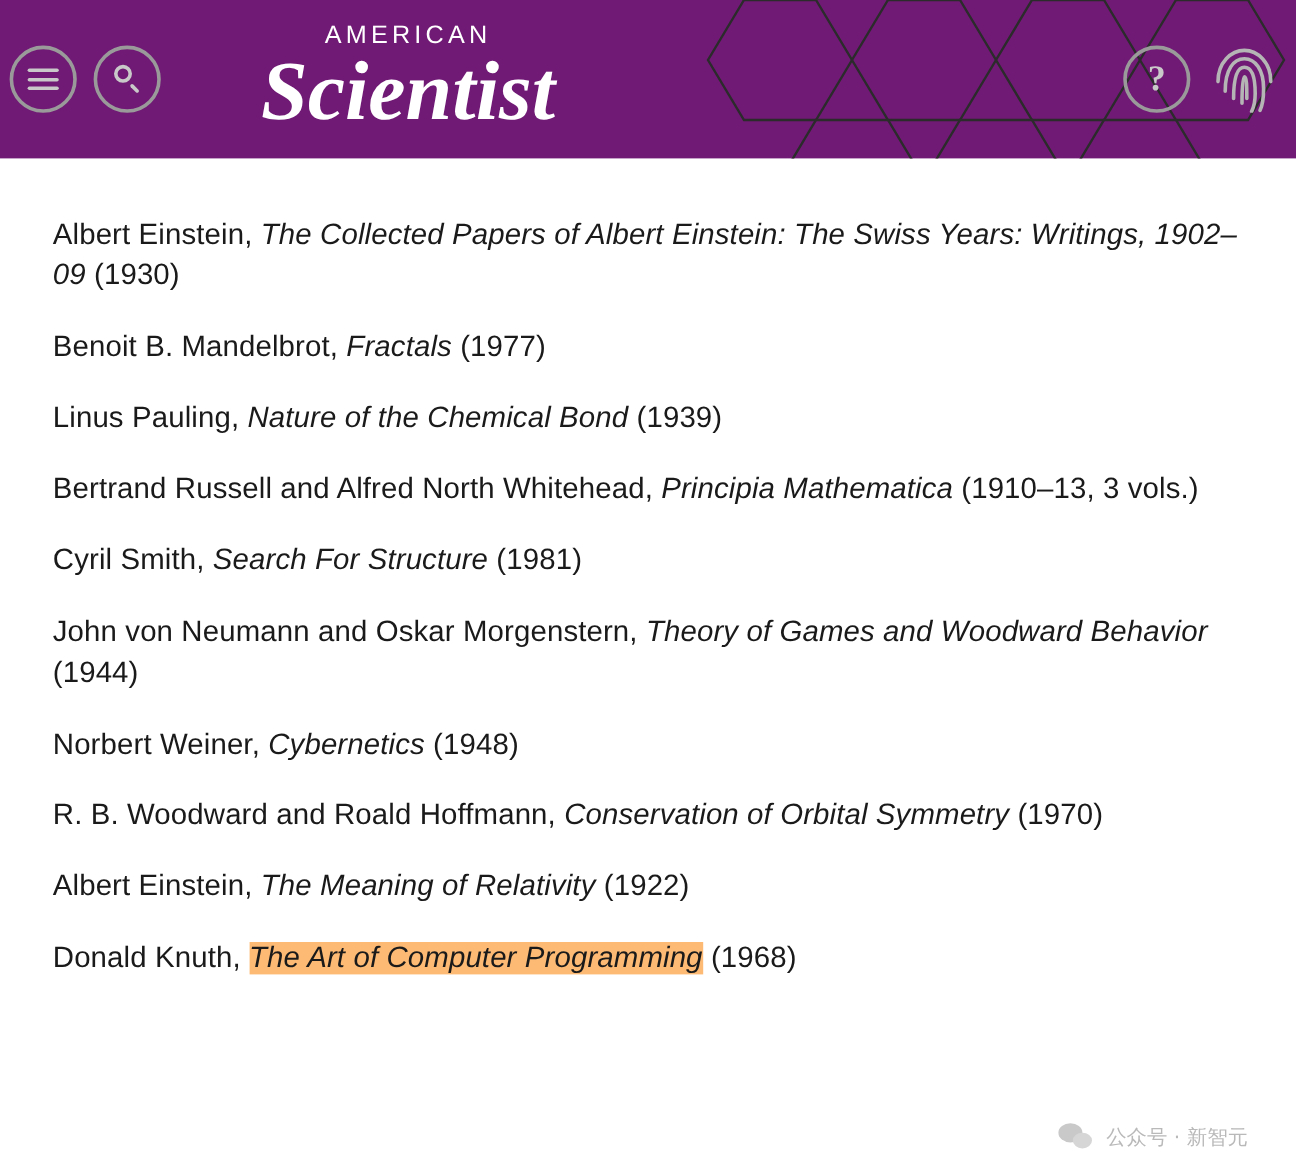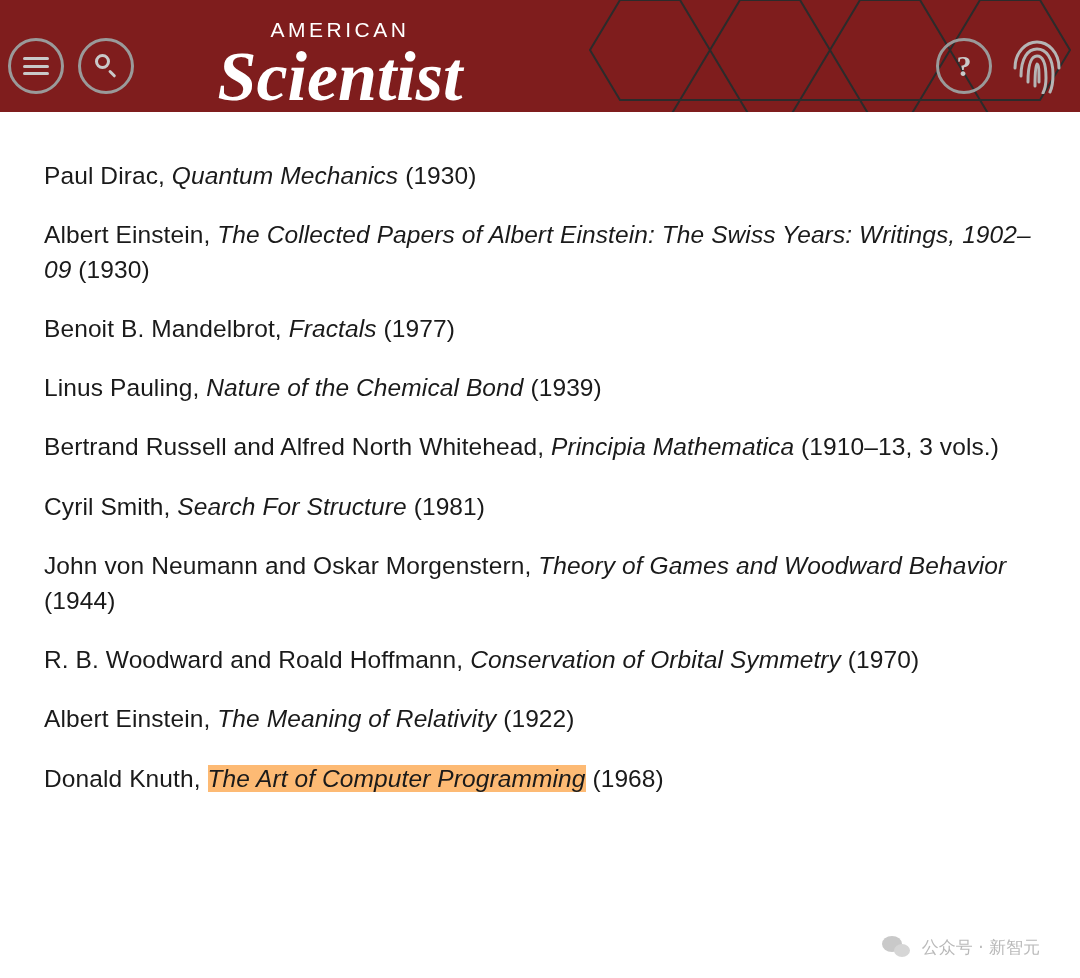--- a/index.html
+++ b/index.html
@@ -10,22 +10,22 @@
   body {
     width: 1080px;
     height: 978px;
     font-family: "Liberation Sans", sans-serif;
     overflow: hidden;
   }
 
   
   .header {
     position: relative;
-    height: 112px;
-    background: #7f1d1d;
+    height: 132px;
+    background: #701a75;
     overflow: hidden;
   }
   .hex-deco {
     position: absolute;
     top: 0;
     right: 0;
     width: 520px;
     height: 140px;
     pointer-events: none;
   }
@@ -223,27 +223,27 @@
         <path d="M5 30 C5 14 16 4 27 4 C38 4 49 14 49 30"></path>
         <path d="M11 38 C11 20 18 11 27 11 C36 11 43 20 43 36 C43 44 42 50 40 54"></path>
         <path d="M18 44 C18 26 21 18 27 18 C33 18 36 26 36 40 C36 47 35 51 33 55"></path>
         <path d="M25 48 C25 32 26 26 27 26 C29 26 29 34 29 44"></path>
       </g>
     </svg>
   </div>
 </div>
 
 <div class="content">
-  <p class="entry"><span>Paul Dirac, </span><i>Quantum Mechanics</i><span> (1930)</span></p>
   <p class="entry"><span>Albert Einstein, </span><i>The Collected Papers of Albert Einstein: The Swiss Years: Writings, 1902–09</i><span> (1930)</span></p>
   <p class="entry"><span>Benoit B. Mandelbrot, </span><i>Fractals</i><span> (1977)</span></p>
   <p class="entry"><span>Linus Pauling, </span><i>Nature of the Chemical Bond</i><span> (1939)</span></p>
   <p class="entry"><span>Bertrand Russell and Alfred North Whitehead, </span><i>Principia Mathematica</i><span> (1910–13, 3 vols.)</span></p>
   <p class="entry"><span>Cyril Smith, </span><i>Search For Structure</i><span> (1981)</span></p>
   <p class="entry"><span>John von Neumann and Oskar Morgenstern, </span><i>Theory of Games and Woodward Behavior</i><span> (1944)</span></p>
+  <p class="entry"><span>Norbert Weiner, </span><i>Cybernetics</i><span> (1948)</span></p>
   <p class="entry"><span>R. B. Woodward and Roald Hoffmann, </span><i>Conservation of Orbital Symmetry</i><span> (1970)</span></p>
   <p class="entry"><span>Albert Einstein, </span><i>The Meaning of Relativity</i><span> (1922)</span></p>
   <p class="entry"><span>Donald Knuth, </span><span class="hl">The Art of Computer Programming</span><span> (1968)</span></p>
 </div>
 
 <div class="watermark">
   <span class="wechat-icon">
       <span class="b1"></span>
       <span class="b2"></span>
     </span>

